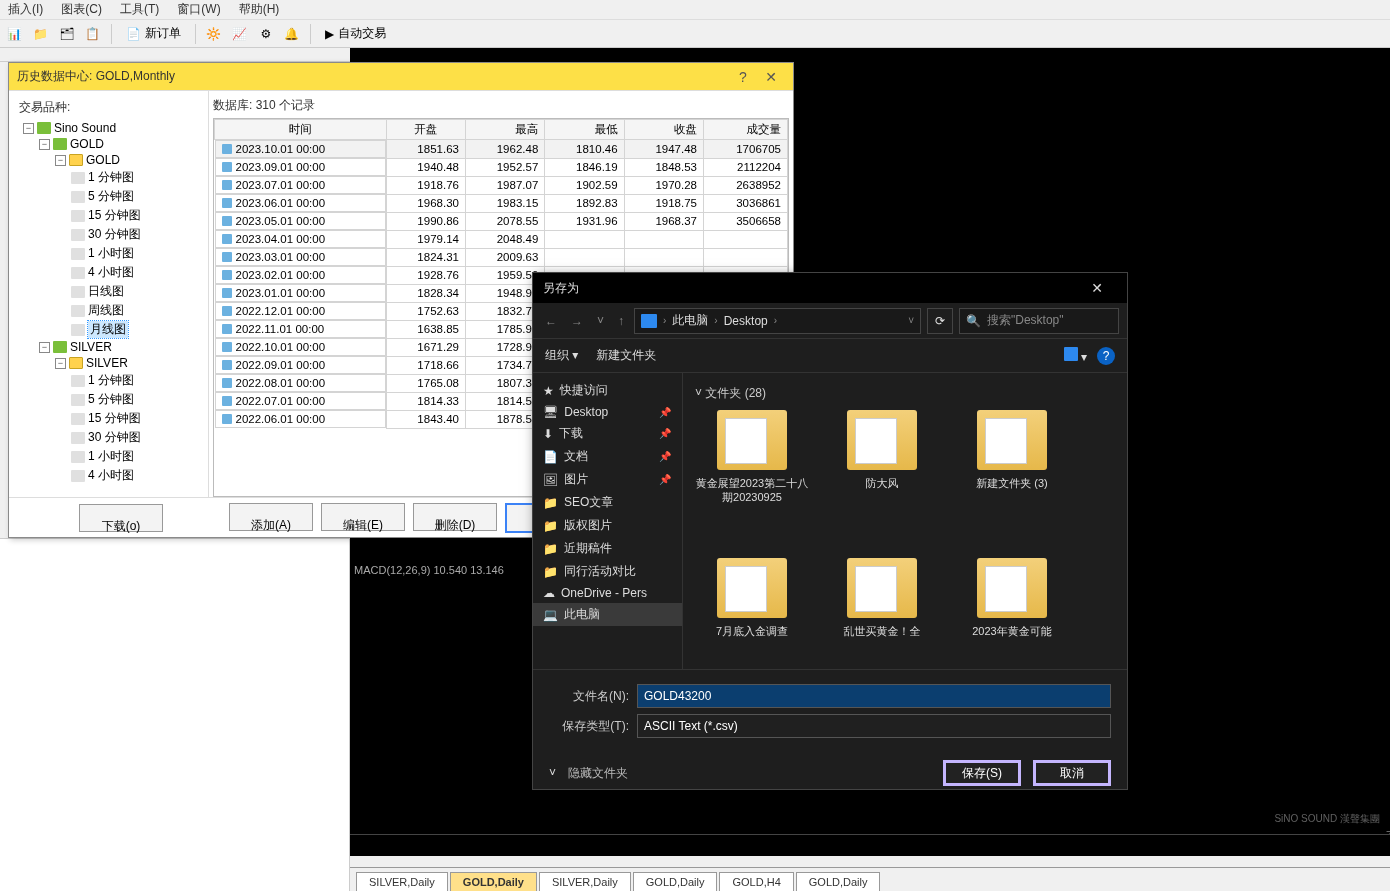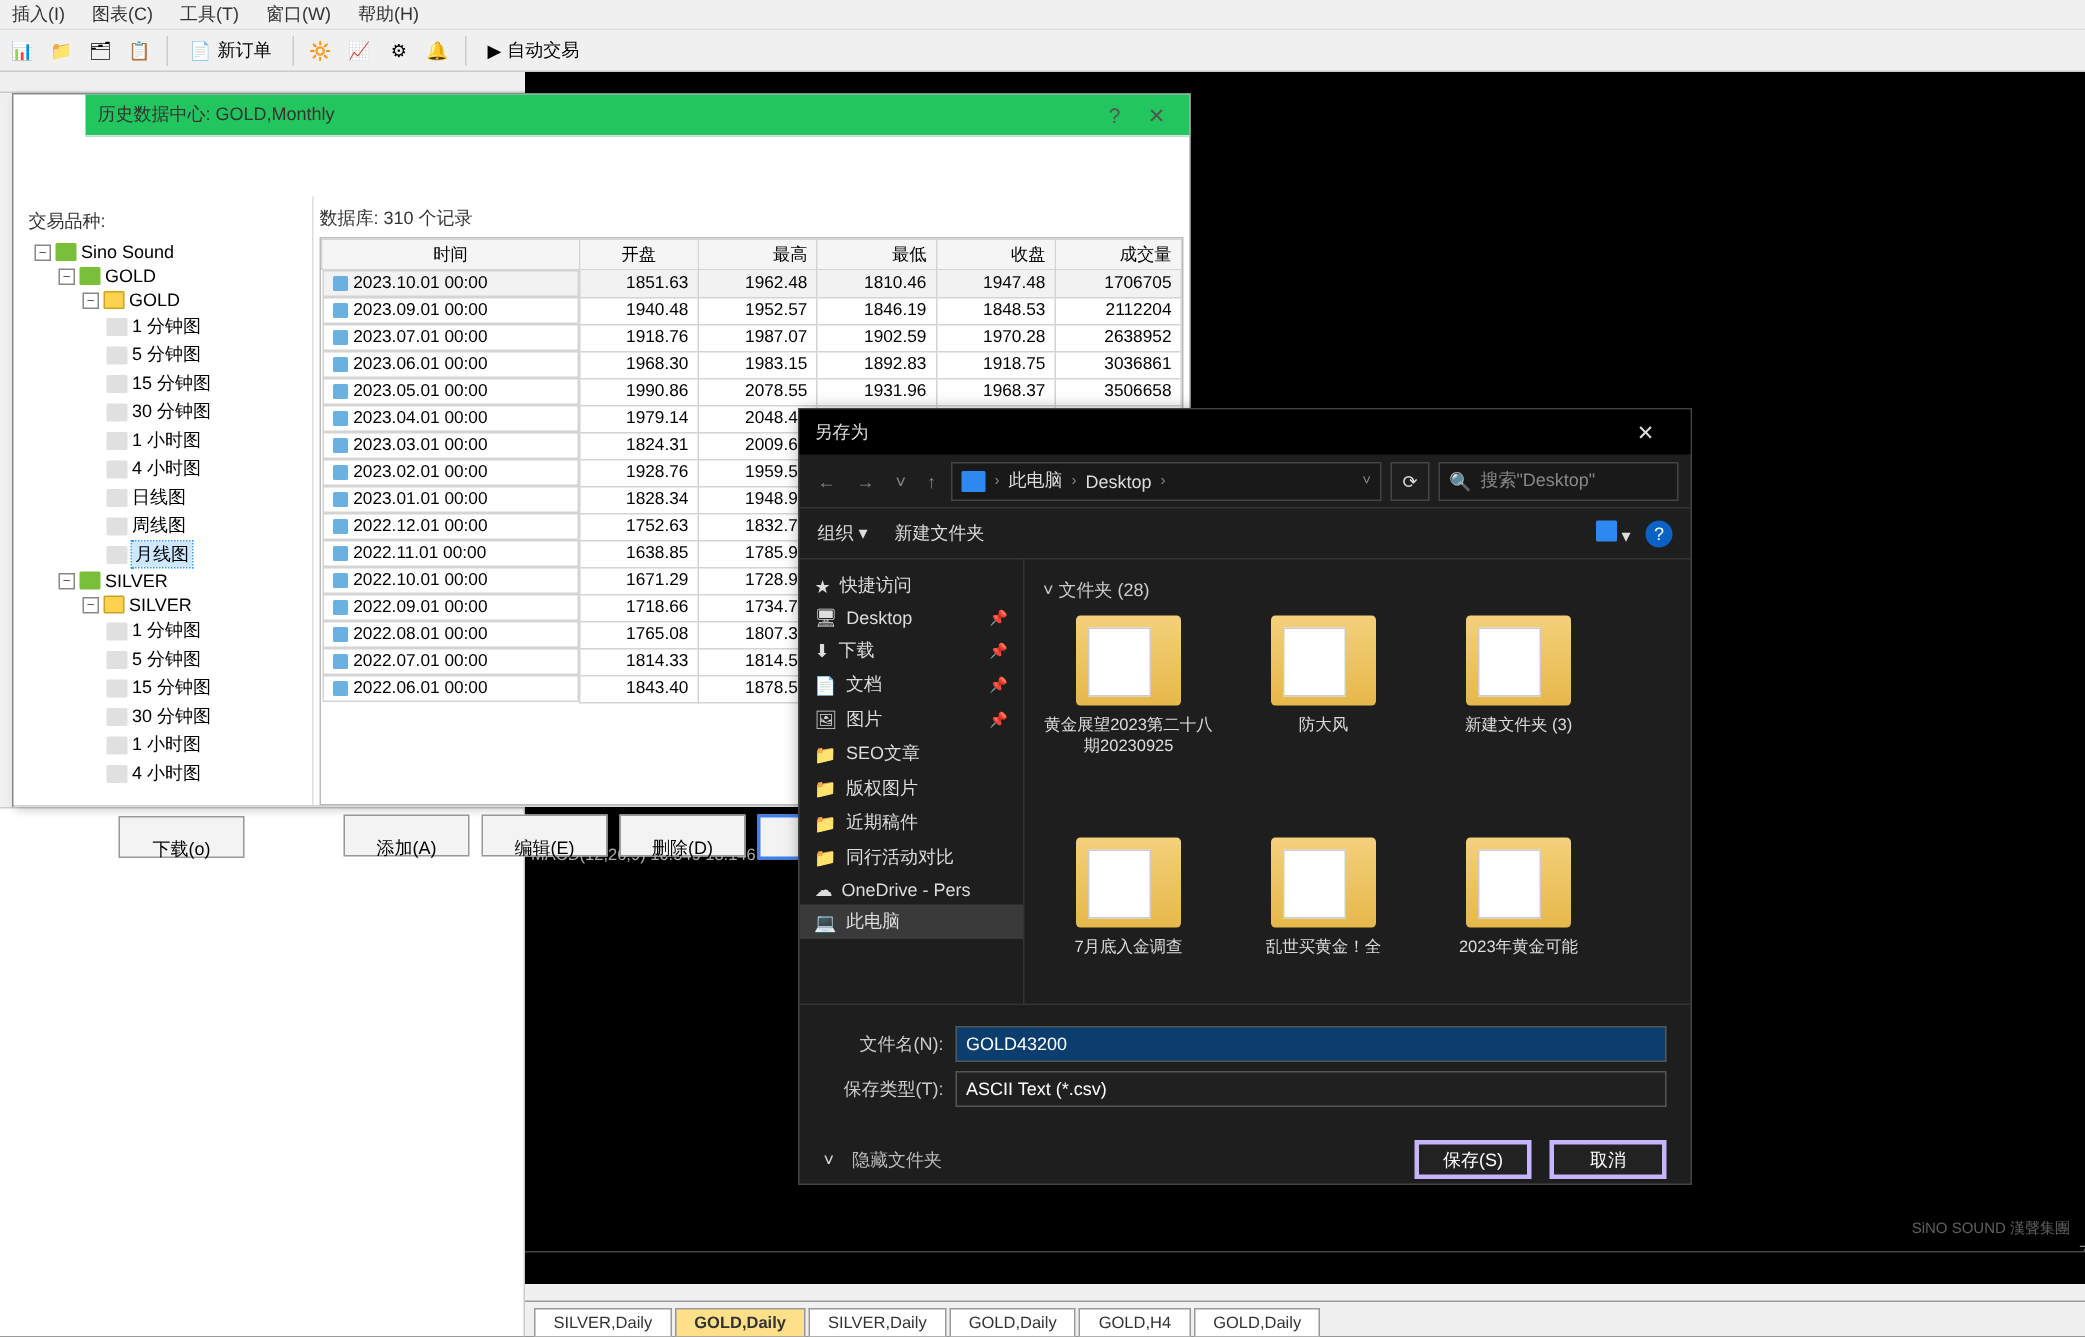--- a/index.html
+++ b/index.html
@@ -20,24 +20,24 @@
 .macd-label { position:absolute; left:4px; color:#aaa; font-size:11px;}
 .watermark { position:absolute; right:10px; bottom:30px; color:#888; font-size:10px; text-align:right; opacity:.7;}
 
 
 .bottom-tabs { position:absolute; left:350px; right:0; bottom:0; height:24px; background:#f0f0f0; display:flex; align-items:flex-end; padding-left:6px; border-top:1px solid #999;}
 .btab { padding:3px 12px; background:#fff; border:1px solid #999; border-bottom:none; margin-right:2px; font-size:11px; color:#333;}
 .btab.active { background:#ffe08a; font-weight:bold;}
 
 
 .history-dlg { position:absolute; left:8px; top:62px; width:786px; height:476px; background:#fff; border:1px solid #8a8a8a; box-shadow:2px 2px 6px rgba(0,0,0,.2);}
-.dlg-title { height:28px; background:#22c55e; border-bottom:1px solid #ddd; display:flex; align-items:center; padding:0 8px; color:#333;margin-left:48px;}
+.dlg-title { height:28px; background:#fde047; border-bottom:1px solid #ddd; display:flex; align-items:center; padding:0 8px; color:#333;}
 .dlg-title .sp { flex:1;}
 .dlg-title .wbtn { width:28px; text-align:center; color:#555; font-size:14px;}
-.dlg-body { display:flex; height:calc(100% - 28px - 40px);margin-top:40px;}
+.dlg-body { display:flex; height:calc(100% - 28px - 40px);}
 .tree-pane { width:200px; border-right:1px solid #ddd; overflow:auto; padding:4px 0;}
 .tree-label { padding:4px 10px; color:#333;}
 .tree-node { padding:1px 0 1px 8px; display:flex; align-items:center; gap:3px; white-space:nowrap;}
 .tree-node.l1 { padding-left:14px;} .tree-node.l2 { padding-left:30px;} .tree-node.l3{padding-left:46px;} .tree-node.l4{padding-left:62px;}
 .tree-node .exp { width:11px; height:11px; border:1px solid #888; display:inline-flex; align-items:center; justify-content:center; font-size:9px; line-height:1; color:#555; background:#fff;}
 .tree-node .ic-folder { width:14px; height:12px; background:#7abf3a; border-radius:1px; display:inline-block;}
 .tree-node .ic-sym { width:14px; height:12px; background:#ffd24d; border-radius:1px; display:inline-block; border:1px solid #c9a321;}
 .tree-node .ic-tf { width:14px; height:12px; background:#e0e0e0; border-radius:1px; display:inline-block;}
 .tree-node.sel span.lbl { background:#cde8ff; outline:1px dotted #3399ff; padding:0 2px;}
 

